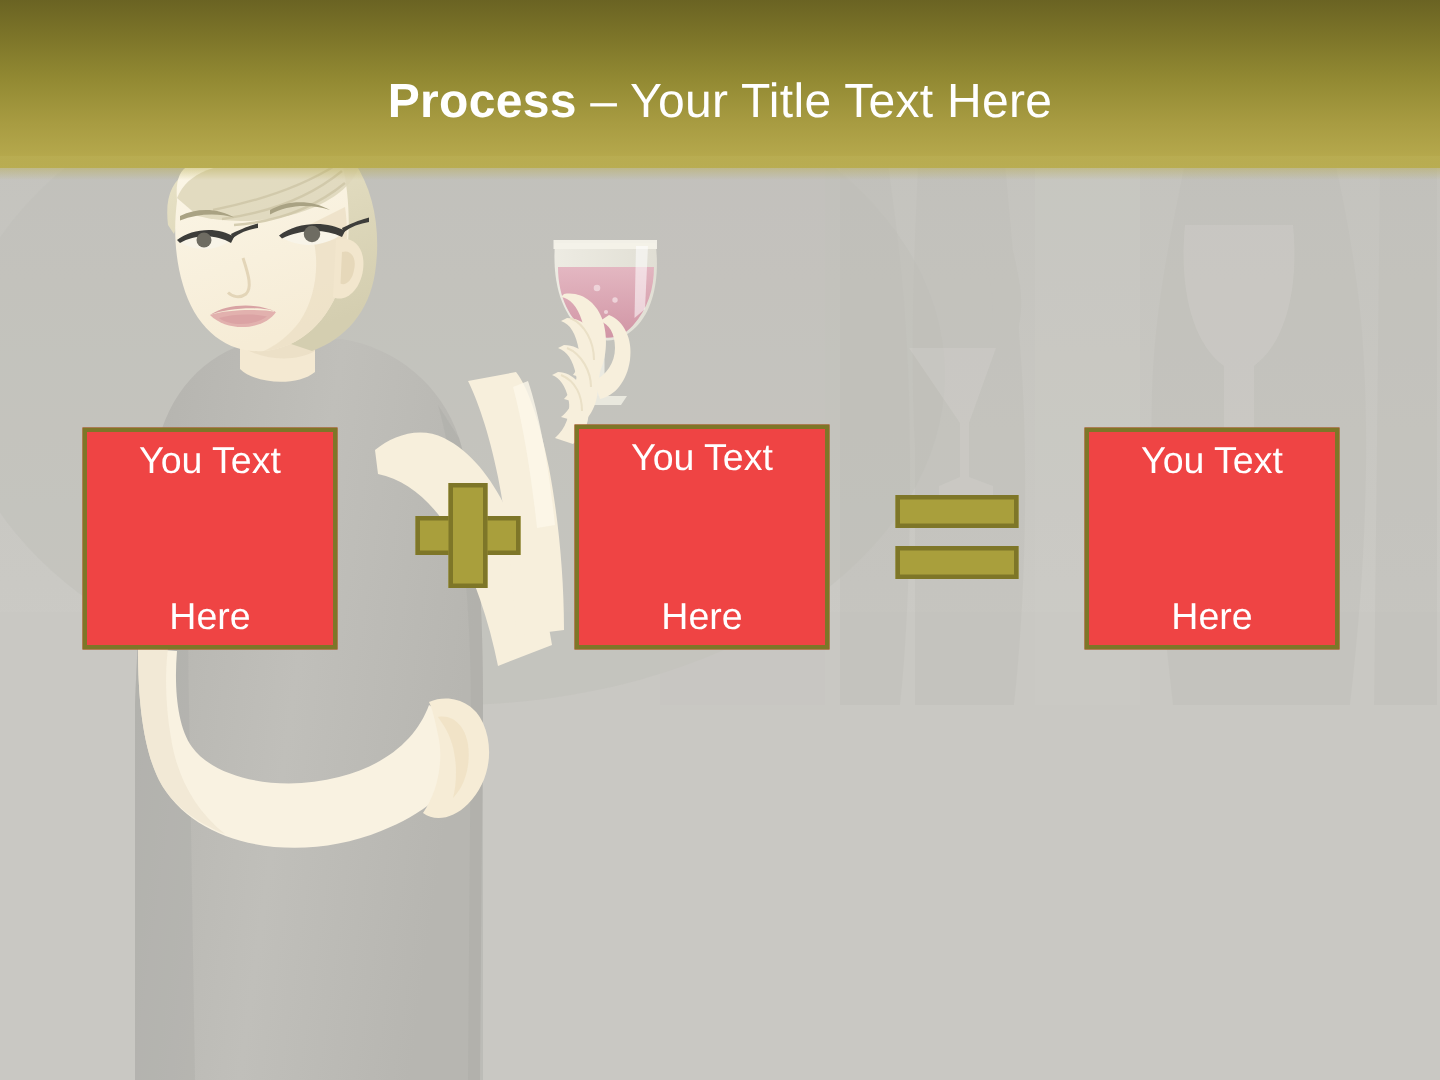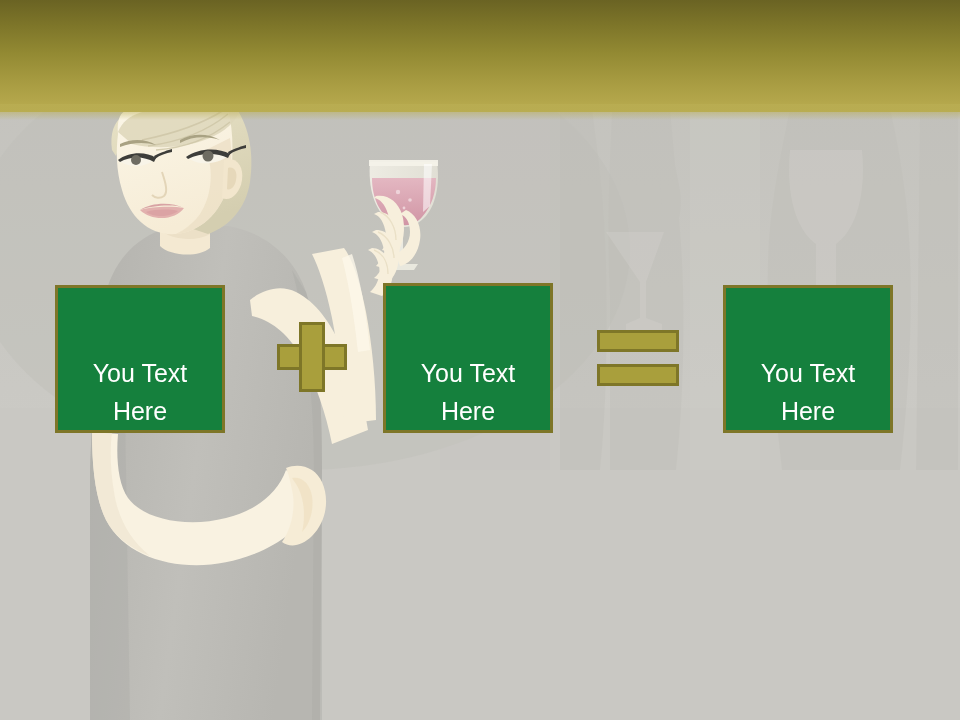--- a/index.html
+++ b/index.html
@@ -69,31 +69,31 @@
     letter-spacing: 0.2px;
     white-space: nowrap;
     z-index: 6;
   }
   #slide-title .t-bold { font-weight: bold; }
   #slide-title .t-reg  { font-weight: normal; }
 
   
   .process-box {
     position: absolute;
-    background: #15803d;
+    background: #ef4444;
     border: 3px solid #7e7628;
     box-sizing: border-box;
     color: #ffffff;
     font-size: 25px;
     line-height: 38px;
     text-align: center;
     display: flex;
     flex-direction: column;
     align-items: center;
-    justify-content: flex-end;
+    justify-content: space-between;
     z-index: 10;
   }
   .process-box .box-line { display: block; }
 
   #box-1 { left: 55px;  top: 285px; width: 170px; height: 148px; }
   #box-2 { left: 383px; top: 283px; width: 170px; height: 150px; }
   #box-3 { left: 723px; top: 285px; width: 170px; height: 148px; }
 
   
   #op-plus {
@@ -350,20 +350,23 @@
              C290 480 288 472 286 468
              Z" fill="#f6ecd6"></path>
     <path d="M292 478 C302 476 310 484 312 496 C314 510 310 524 302 532 C306 516 304 496 296 484 Z" fill="#f0e2c4" opacity="0.85"></path>
 
     <path d="M92 432 C92 470 96 500 106 520 C114 536 130 548 150 556 C130 540 118 518 114 492 C110 468 110 448 112 432 Z" fill="#efe6d2" opacity="0.75"></path>
   </svg>
 
   <div id="header-band"></div>
   <div id="header-fade"></div>
 
+  <div id="slide-title">
+    <span class="t-bold">Process</span><span class="t-reg"> – </span><span class="t-reg">Your Title Text Here</span>
+  </div>
 
   <div id="box-1" class="process-box">
     <span class="box-line">You Text</span>
     <span class="box-line">Here</span>
   </div>
 
   <div id="op-plus">
     <div class="bar bar-h"></div>
     <div class="bar bar-v"></div>
     <div class="bar-fill"></div>

